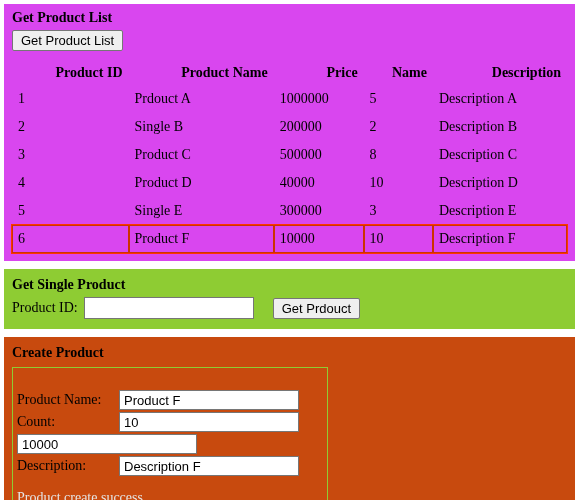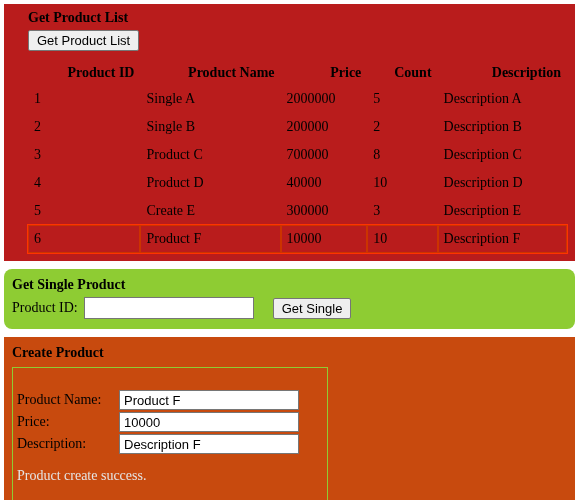--- a/index.html
+++ b/index.html
@@ -9,22 +9,22 @@
   font-size: 14px;
   background: #ffffff;
 }
 .panel {
   box-sizing: border-box;
 }
 
 .p1 {
   width: 571px;
   margin: 4px 0 0 4px;
-  background: #b91c1c;
-  padding: 6px 8px 8px 24px;
+  background: #d946ef;
+  padding: 6px 8px 8px 8px;
 }
 .p1 .heading {
   color: #000;
   font-weight: bold;
   margin-bottom: 4px;
 }
 .btn {
   font-family: Arial, sans-serif;
   font-size: 13px;
   background: #efefef;
@@ -56,21 +56,20 @@
 
 .tbl tr.hl {
   outline: 1px solid #ff3300;
 }
 
 .p2 {
   width: 571px;
   margin: 8px 0 0 4px;
   background: #8ecc33;
   padding: 8px 24px 10px 8px;
-  border-radius: 8px;
 }
 .p2 .heading {
   color: #000;
   font-weight: bold;
   margin-bottom: 4px;
 }
 .p2 .row {
   display: flex;
   align-items: center;
   gap: 6px;
@@ -131,56 +130,56 @@
 
 <div class="panel p1">
   <div class="heading">Get Product List</div>
   <button class="btn">Get Product List</button>
   <table class="tbl">
     <thead>
       <tr>
         <th>Product ID</th>
         <th>Product Name</th>
         <th>Price</th>
-        <th>Count</th>
+        <th>Name</th>
         <th>Description</th>
       </tr>
     </thead>
     <tbody id="tbody">
         <tr>
           <td>1</td>
-          <td>Single A</td>
-          <td>2000000</td>
+          <td>Prdouct A</td>
+          <td>1000000</td>
           <td>5</td>
           <td>Description A</td>
         </tr>
         <tr>
           <td>2</td>
           <td>Single B</td>
           <td>200000</td>
           <td>2</td>
           <td>Description B</td>
         </tr>
         <tr>
           <td>3</td>
           <td>Product C</td>
-          <td>700000</td>
+          <td>500000</td>
           <td>8</td>
           <td>Description C</td>
         </tr>
         <tr>
           <td>4</td>
           <td>Product D</td>
           <td>40000</td>
           <td>10</td>
           <td>Description D</td>
         </tr>
         <tr>
           <td>5</td>
-          <td>Create E</td>
+          <td>Single E</td>
           <td>300000</td>
           <td>3</td>
           <td>Description E</td>
         </tr>
         <tr class="hl">
           <td>6</td>
           <td>Product F</td>
           <td>10000</td>
           <td>10</td>
           <td>Description F</td>
@@ -188,33 +187,36 @@
       </tbody>
   </table>
 </div>
 
 <div class="panel p2">
   <div class="heading">Get Single Product</div>
   <div class="row">
     <span>Product ID:</span>
     <input type="text" value="" style="">
     &nbsp;&nbsp;
-    <button class="btn">Get Single</button>
+    <button class="btn">Get Prdouct</button>
   </div>
 </div>
 
 <div class="panel p3">
   <div class="heading">Create Product</div>
   <div class="formbox">
     <div class="formrow">
       <label>Product Name:</label>
       <input type="text" value="Product F" style="">
     </div>
     <div class="formrow">
-      <label>Price:</label>
+      <label>Count:</label>
+      <input type="text" value="10" style="">
+    </div>
+    <div class="formrow">
       <input type="text" value="10000" style="">
     </div>
     <div class="formrow">
       <label>Description:</label>
       <input type="text" value="Description F" style="">
     </div>
     <div class="msg">Product create success.</div>
   </div>
   <button class="btn">Create Product</button>
 </div>

